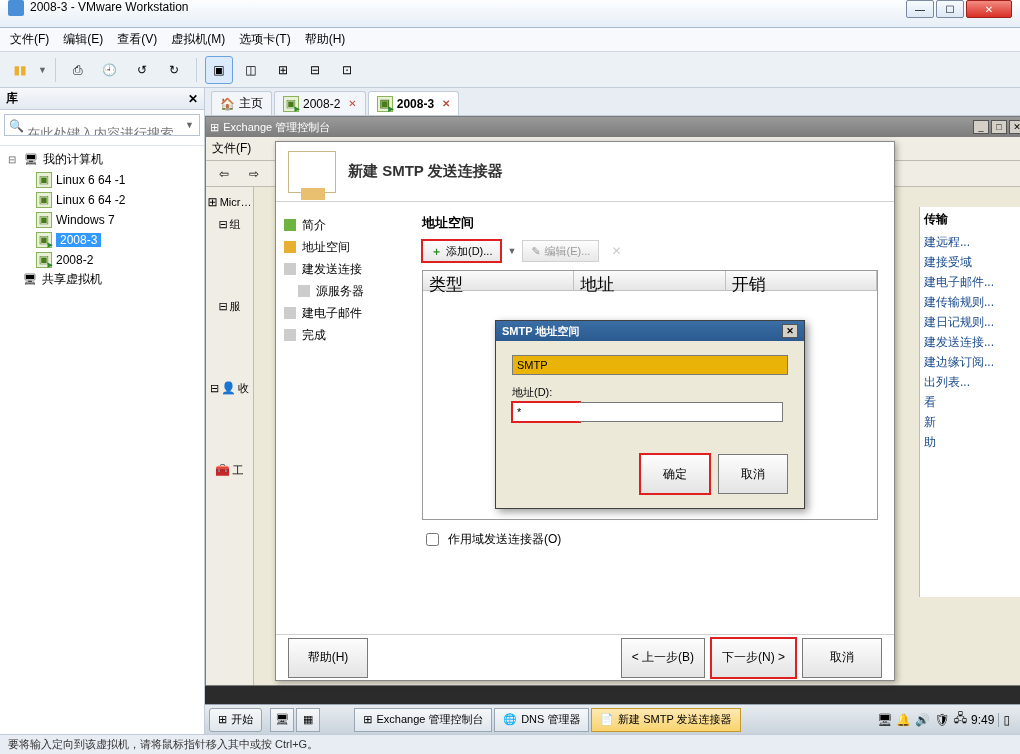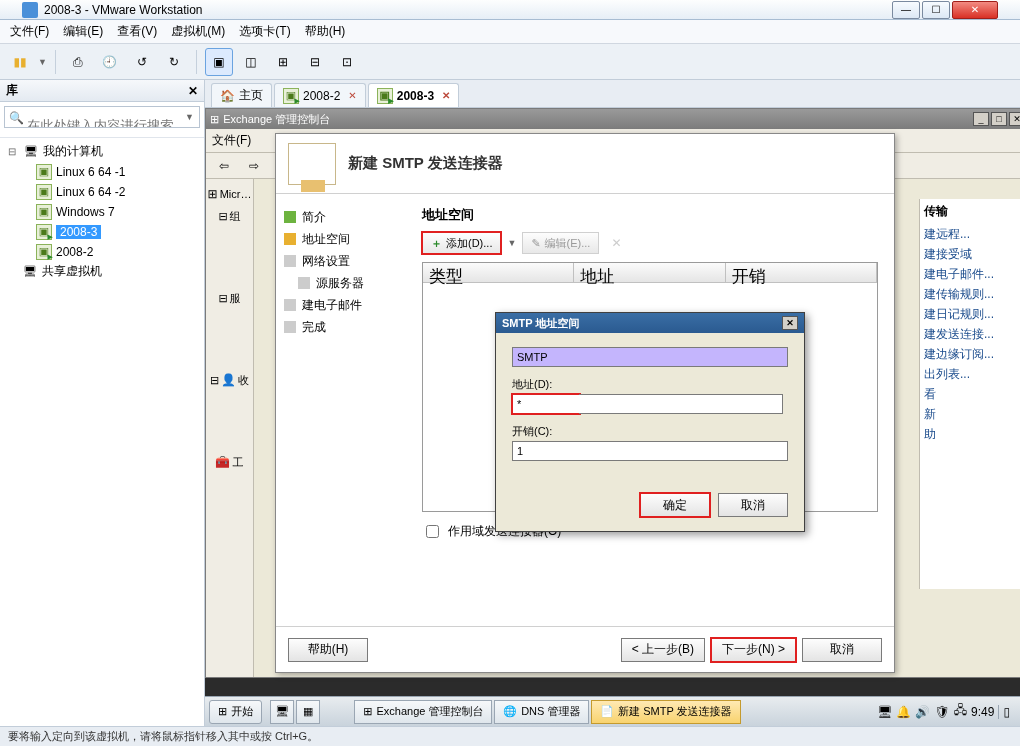--- a/index.html
+++ b/index.html
@@ -1,19 +1,19 @@
 <!DOCTYPE html>
 <html><head>
 <meta charset="utf-8">
 <style>
 * { box-sizing: border-box; font-family: "Microsoft YaHei", Tahoma, sans-serif; }
 body { margin: 0; width: 1020px; height: 754px; background: #fff; font-size: 12px; overflow: hidden; position: relative; }
 
 
-.vmw-titlebar { height: 20px; background: linear-gradient(#fdfefe,#e6eef6); border-bottom: 1px solid #a7bcd2; display: flex; align-items: center; padding: 0 22px; }
+.vmw-titlebar { height: 28px; background: linear-gradient(#fdfefe,#e6eef6); border-bottom: 1px solid #a7bcd2; display: flex; padding: 0 8px; }
 .vmw-titlebar .tico { width: 16px; height: 16px; background: #4a90d9; margin-right: 6px; border-radius: 2px; }
 .win-btns { margin-left: auto; display: flex; gap: 2px; }
 .win-btn { width: 28px; height: 18px; border: 1px solid #7a8aa0; background: linear-gradient(#f7fbff,#dce8f5); border-radius: 2px; display:flex; align-items:center; justify-content:center; font-size:10px; }
 .win-btn.close { background: linear-gradient(#f28b82,#d93025); color:#fff; border-color:#a01f1a; width:46px; }
 
 .vmw-menubar { height: 24px; display:flex; align-items:center; gap:14px; padding:0 10px; border-bottom:1px solid #d0d7e0; background:#f7f9fc; }
 
 .vmw-toolbar { height: 36px; background:#ecf1f6; border-bottom:1px solid #c2cdd9; display:flex; align-items:center; padding:0 6px; gap:4px; }
 .tbtn { width:28px; height:28px; border:1px solid transparent; display:flex; align-items:center; justify-content:center; border-radius:3px; }
 .tsep { width:1px; height:24px; background:#c5d0dc; margin:0 4px; }
@@ -76,31 +76,31 @@
 .wiz-main { flex:1; padding:12px 16px; position:relative; }
 .wiz-main h4 { margin:0 0 4px 0; font-size:13px; }
 .wiz-toolbar { display:flex; align-items:center; gap:6px; height:26px; margin-top:6px; }
 .wbtn { height:22px; border:1px solid #adadad; background:linear-gradient(#fdfdfd,#e8e8e8); padding:0 8px; display:flex; align-items:center; gap:4px; font-size:11px; }
 .hl-red { outline:2px solid #e02020; outline-offset:-1px; }
 .addspace-table { margin-top:6px; border:1px solid #9a9a9a; height:250px; background:#fff; }
 .addspace-table .hdr { display:flex; background:linear-gradient(#fbfbfb,#e5e5e5); border-bottom:1px solid #c0c0c0; height:20px; }
 .addspace-table .hdr span { flex:1; padding:2px 6px; border-right:1px solid #c0c0c0; font-size:17px; }
 .wiz-chk { margin-top:10px; display:flex; align-items:center; gap:6px; }
 .wiz-foot { height:46px; border-top:1px solid #d0d0d0; display:flex; align-items:center; justify-content:flex-end; padding:0 12px; gap:6px; }
-.btn { height:24px; min-width:80px; border:1px solid #7a7a7a; background:linear-gradient(#fdfdfd,#e4e4e4); display:flex; align-items:center; justify-content:center; padding:0 10px; }
+.btn { height:40px; min-width:80px; border:1px solid #7a7a7a; background:linear-gradient(#fdfdfd,#e4e4e4); display:flex; align-items:center; justify-content:center; padding:0 10px; }
 
 
 .subdlg { position:absolute; left:290px; top:204px; width:310px; background:#ece9d8; border:1px solid #404040; box-shadow:3px 3px 8px rgba(0,0,0,0.4); z-index:50; }
 .subdlg-title { height:20px; background:linear-gradient(#3a6ea5,#2a5a90); color:#fff; display:flex; align-items:center; padding:0 6px; font-size:11px; font-weight:bold; }
 .subdlg-title .x { margin-left:auto; width:16px; height:14px; background:#d4d0c8; border:1px solid #555; color:#000; display:flex; align-items:center; justify-content:center; font-size:9px; }
 .subdlg-body { padding:14px 16px; }
 .fld { margin-bottom:10px; }
 .fld label { display:block; margin-bottom:2px; font-size:11px; }
 .fld input[type=text] { width:100%; height:20px; border:1px solid #7a7a7a; padding:0 4px; font-size:11px; background:#fff; }
-.fld input.ro { background:#c4b5fd; }
+.fld input.ro { background:#eab308; }
 .subdlg-foot { display:flex; justify-content:flex-end; gap:8px; padding:8px 16px 14px; }
 
 
 .guest-taskbar { position:absolute; left:0; bottom:0; width:100%; height:30px; background:linear-gradient(#e8ecef,#c9d3dc); display:flex; align-items:center; padding:0 4px; gap:2px; border-top:1px solid #99a5b2; }
 .tb-item { height:24px; border:1px solid #9aa6b3; background:linear-gradient(#f6f8fa,#dfe6ec); display:flex; align-items:center; padding:0 8px; gap:4px; font-size:11px; }
 .tb-item.active { background:linear-gradient(#ffe9b3,#f8d36f); border-color:#c49a2e; }
 .tb-tray { margin-left:auto; display:flex; align-items:center; gap:4px; padding:0 6px; }
 
 .statusbar { height:20px; background:#e8edf3; border-top:1px solid #c2cdd9; display:flex; align-items:center; padding:0 8px; font-size:11px; color:#333; }
 </style>
@@ -280,21 +280,21 @@
             <div class="st">
                 <span class="sq g"></span>
                 <span>简介</span>
               </div>
             <div class="st">
                 <span class="sq y"></span>
                 <span>地址空间</span>
               </div>
             <div class="st">
                 <span class="sq gr"></span>
-                <span>网络设置</span>
+                <span>建发送连接</span>
               </div>
             <div class="st" style="padding-left:14px">
                 <span class="sq gr"></span>
                 <span>源服务器</span>
               </div>
             <div class="st">
                 <span class="sq gr"></span>
                 <span>建电子邮件</span>
               </div>
             <div class="st">
@@ -344,24 +344,20 @@
         </div>
         <div class="subdlg-body">
           <div class="fld">
             <input type="text" class="ro" readonly="" value="SMTP" style="">
           </div>
           <div class="fld">
             <label>地址(D):</label>
             <input type="text" class="hl-red" style="width: 68px;" value="*">
             <input type="text" style="width: calc(100% - 72px); margin-left: -4px; border-left: none;">
           </div>
-          <div class="fld">
-            <label>开销(C):</label>
-            <input type="text" value="1" style="">
-          </div>
         </div>
         <div class="subdlg-foot">
           <div class="btn hl-red" style="min-width:70px">确定</div>
           <div class="btn" style="min-width:70px">取消</div>
         </div>
       </div>
 
       <div class="guest-taskbar">
         <div class="tb-item" style="border-radius:3px">
             <span>⊞</span>

